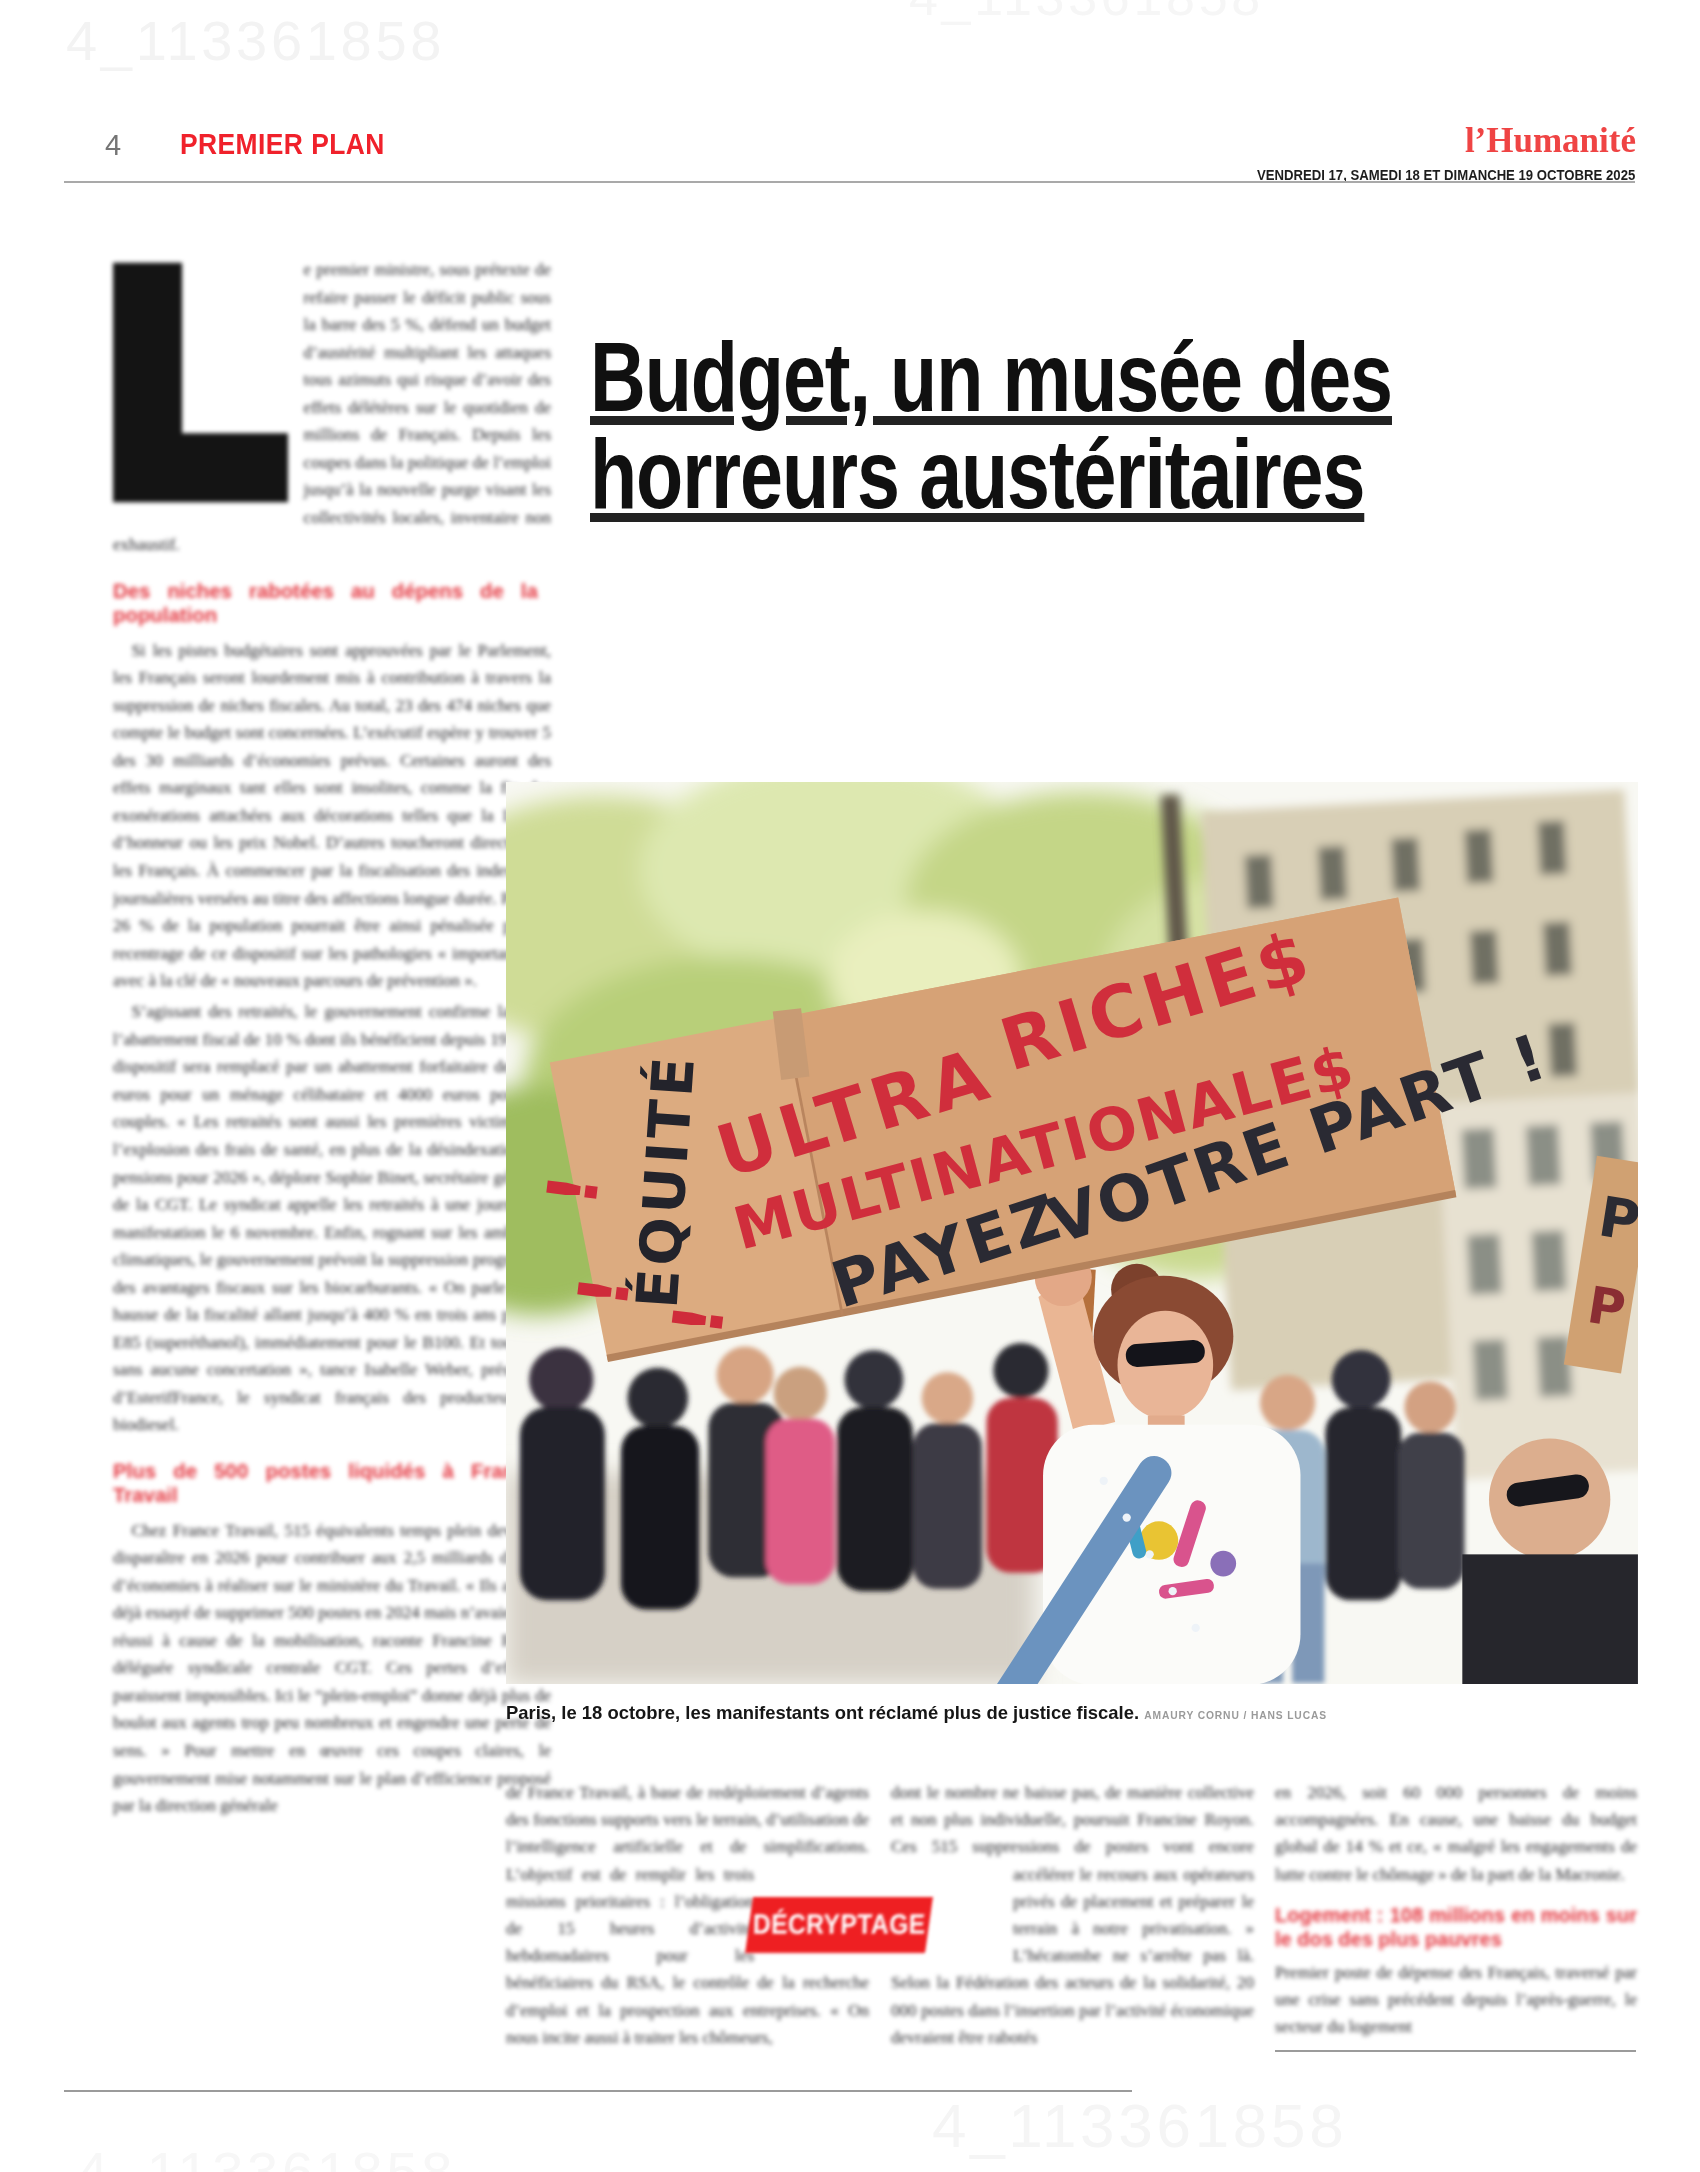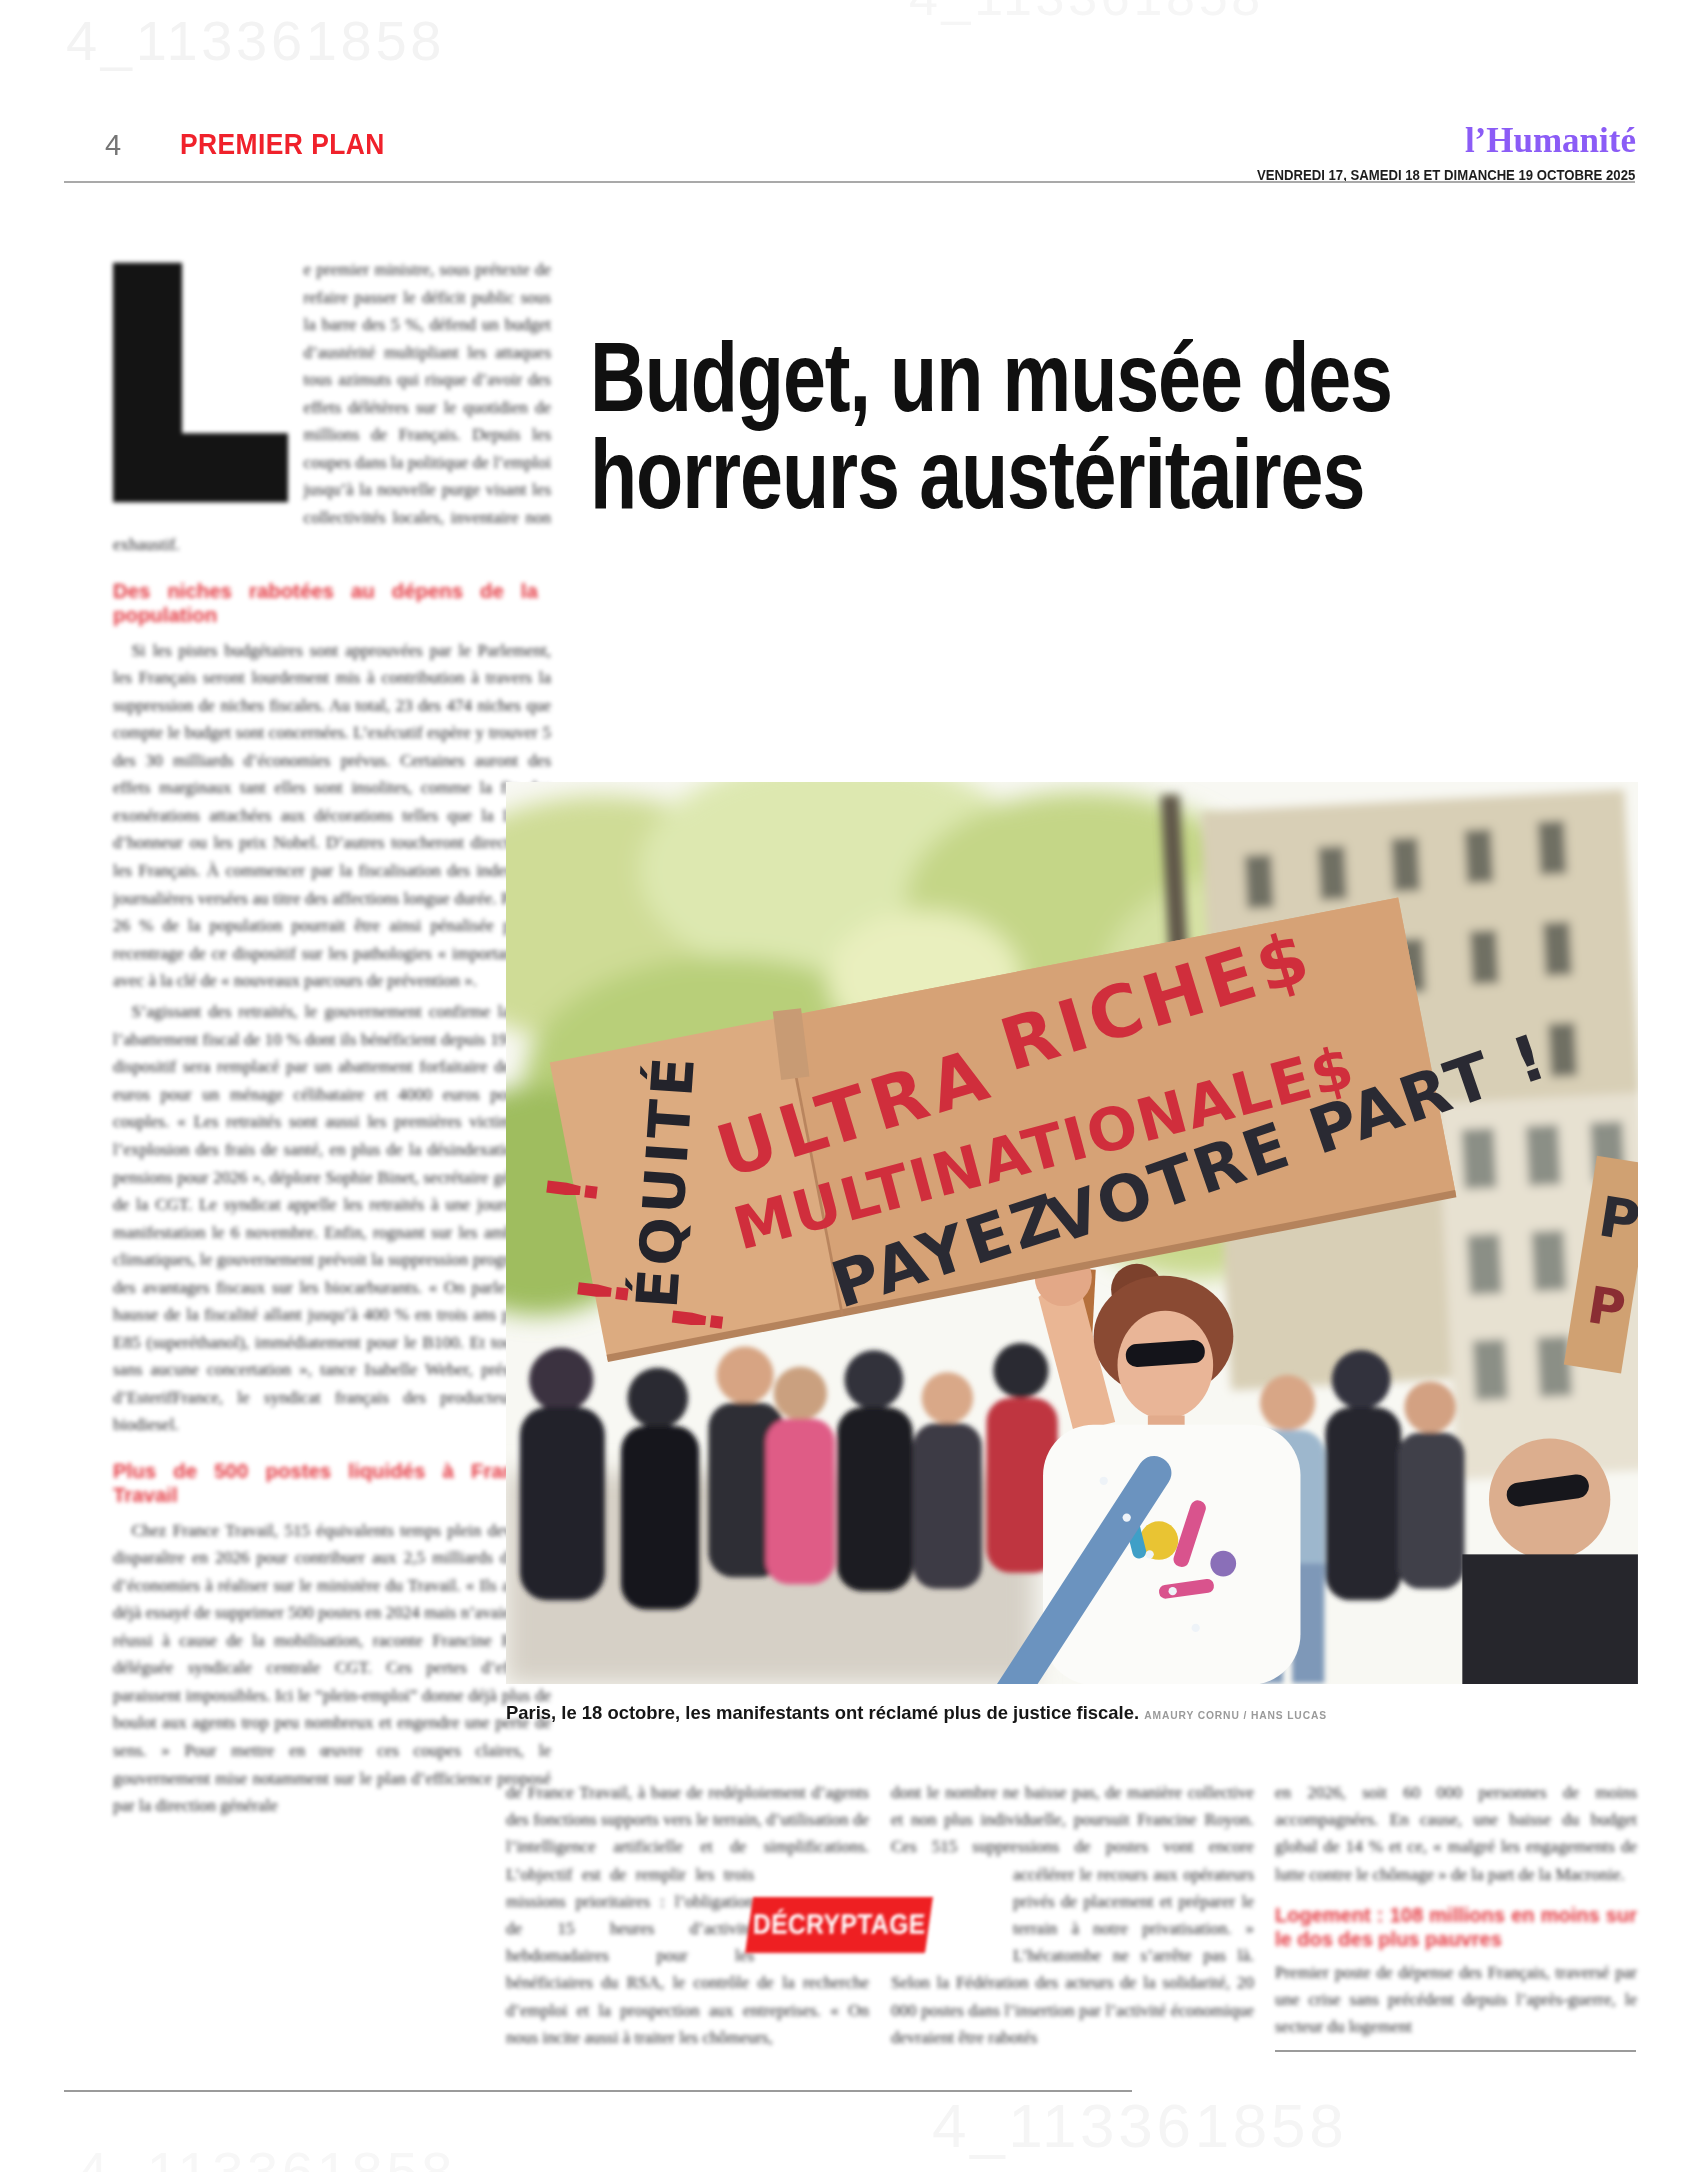--- a/index.html
+++ b/index.html
@@ -6,33 +6,33 @@
   #page{position:relative;width:1700px;height:2172px;background:#ffffff;overflow:hidden;
         font-family:"Liberation Serif",serif;color:#222;}
   .abs{position:absolute;}
   .nowrap{white-space:nowrap;}
   
   #page-num{left:105px;top:131px;font:400 29px/1 "Liberation Sans",sans-serif;color:#757575;}
   #section-title{left:180px;top:129px;font:700 30px/1 "Liberation Sans",sans-serif;color:#f0212b;
                  transform:scaleX(.88);transform-origin:0 0;letter-spacing:0.5px;}
   .hrule{background:#a9a9a9;height:2.3px;}
   #rule-top{left:64px;top:181px;width:1571px;}
-  #masthead{right:64px;top:123px;font:700 35px/1 "Liberation Serif",serif;color:#8b5cf6;text-align:right;}
+  #masthead{right:64px;top:123px;font:700 35px/1 "Liberation Serif",serif;color:#ef4444;text-align:right;}
   #dateline{right:65px;top:168px;font:700 14.3px/1.1 "Liberation Sans",sans-serif;color:#1d1d1d;
             transform:scaleX(.92);transform-origin:100% 0;}
   
   .wm{font:400 56px/1 "Liberation Sans",sans-serif;color:#f3f3f3;letter-spacing:3.7px;white-space:nowrap;margin-left:8px;}
   #wm-top-left{left:58px;top:13px;}
   #wm-top-center{left:901px;top:-29px;font-size:52px;color:#f6f6f6;}
   #wm-bottom-center{left:924px;top:2095px;font-size:62px;color:#f5f5f5;}
   #wm-bottom-left{left:69px;top:2144px;color:#f7f7f7;}
   
   .headline-line{font:700 99px/97px "Liberation Sans",sans-serif;color:#101010;
                  transform:scaleX(.78);transform-origin:0 0;white-space:nowrap;letter-spacing:-1.4px;}
-  #headline{left:590px;top:328px;}
+  #headline{left:590px;top:328px;text-decoration:underline;}
   #standfirst{left:591px;top:592px;}
   .standfirst-line{font:400 27px/40px "Liberation Sans",sans-serif;color:#1f1f1f;
                    transform:scaleX(.97);transform-origin:0 0;white-space:nowrap;}
   
   #leftcol{left:113px;top:256px;width:438px;height:1838px;overflow:hidden;
            font:400 17px/1.62 "Liberation Serif",serif;color:#26262a;text-align:justify;
            filter:blur(2.3px);}
   #leftcol p{margin:0 0 3.7px 0;text-indent:18.4px;}
   #leftcol p.noindent{text-indent:0;}
   .dropcap-box{float:left;width:175px;height:241px;margin:6.4px 15.6px 4.6px 0;}

